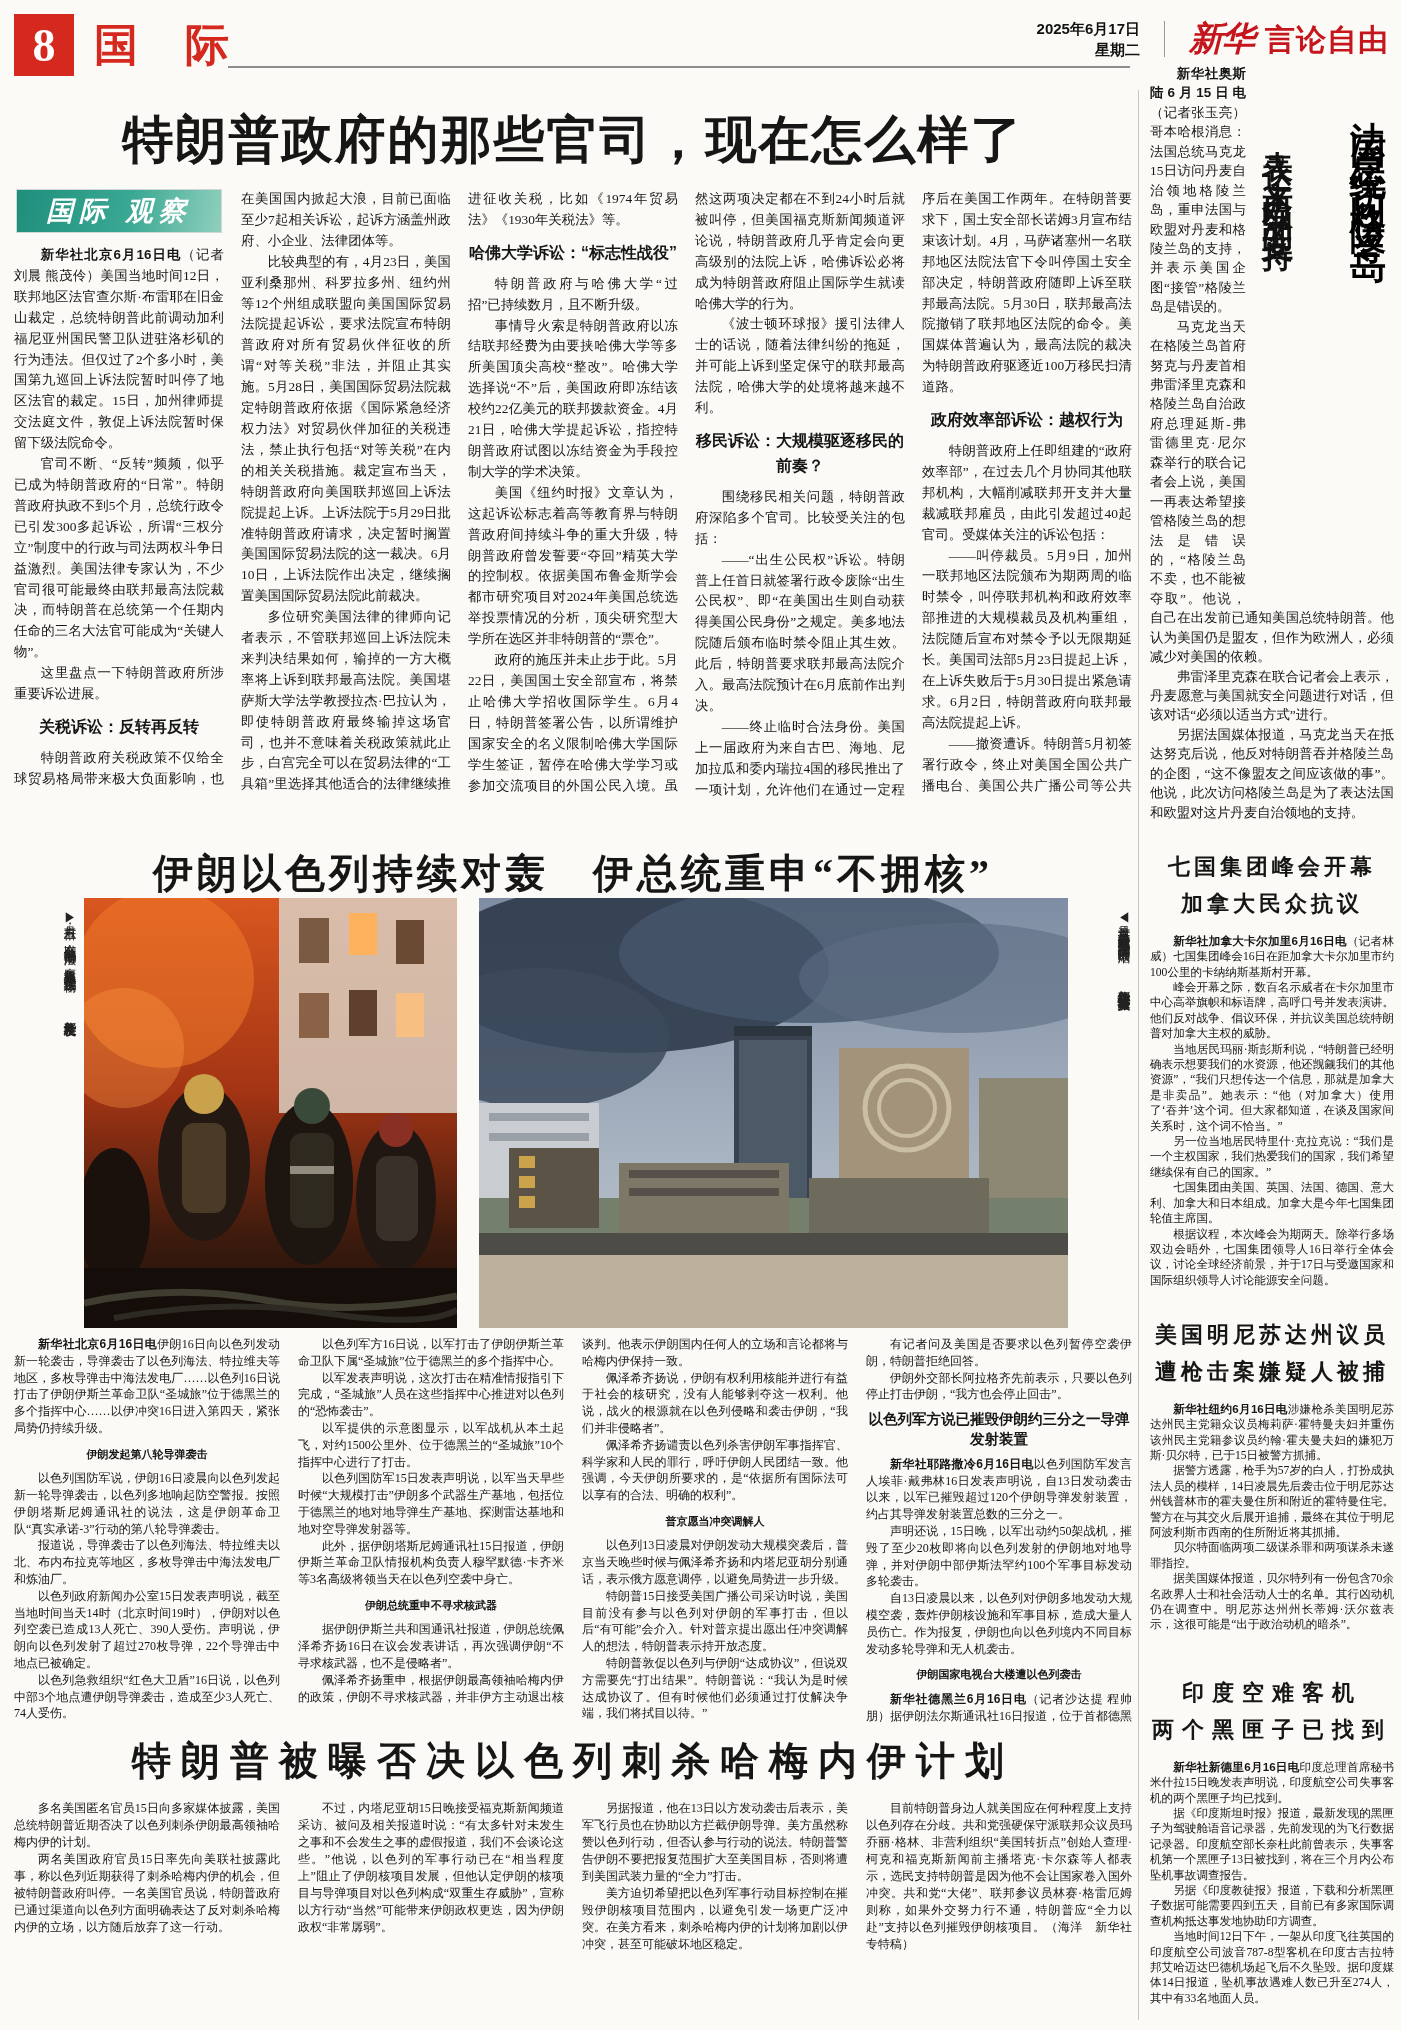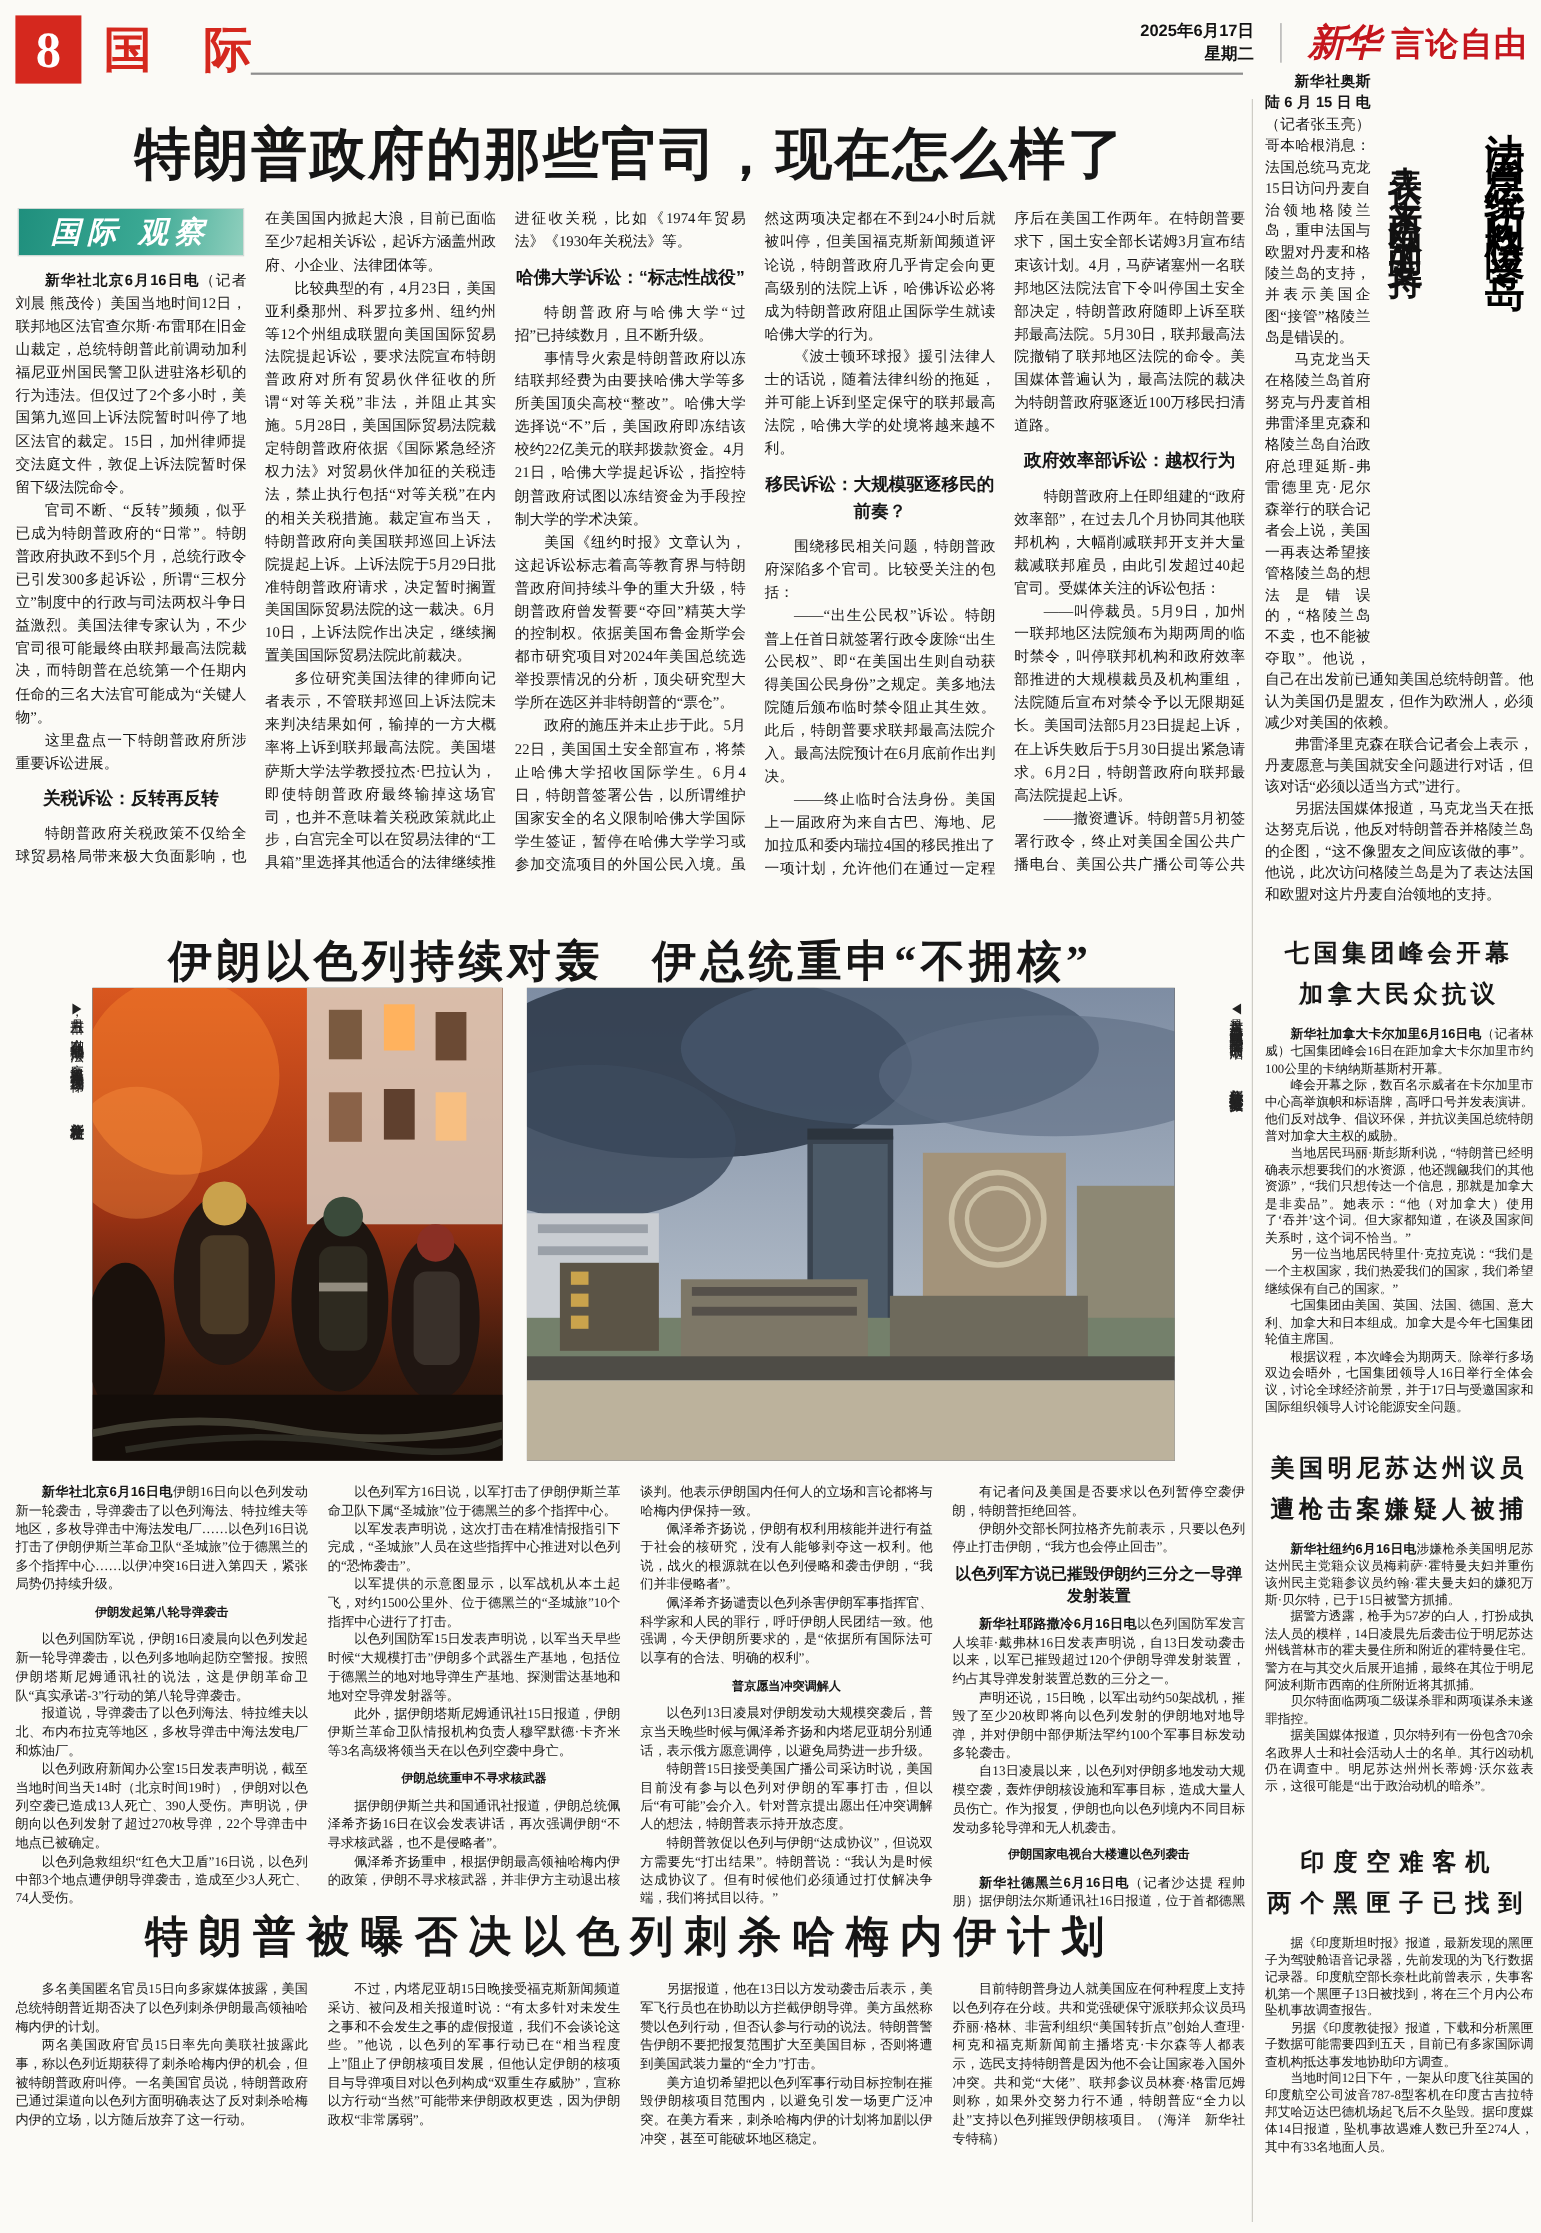--- a/index.html
+++ b/index.html
@@ -47,21 +47,21 @@
   .photo{position:absolute;top:898px;height:430px;overflow:hidden;background:#444;}
   .photo svg{display:block;}
   .photo-left{left:84px;width:373px;}
   .photo-right{left:479px;width:589px;}
   .vcap{position:absolute;top:902px;width:58px;height:424px;writing-mode:vertical-rl;text-orientation:upright;
         font-size:12.5px;line-height:1.35;letter-spacing:1px;color:#222;}
   .vcap .credit{font-weight:bold;font-family:"Liberation Sans",sans-serif;margin-top:10px;}
   .cap-left{left:20px;}
   .cap-right{left:1074px;}
   .mid-body{position:absolute;left:14px;top:1336px;width:1118px;height:394px;column-count:4;column-gap:18px;
-            font-size:12px;line-height:1.4;overflow:hidden;margin-top:12px;}
+            font-size:12px;line-height:1.4;overflow:hidden;}
   .mid-body .sub{font-size:11px;}
   .mid-body .midhead{font-size:14.5px;}
   
   .kh-headline{position:absolute;left:14px;top:1734px;width:1118px;text-align:center;
                font-size:39px;font-weight:bold;letter-spacing:10px;}
   .kh-body{position:absolute;left:14px;top:1800px;width:1118px;height:226px;column-count:4;column-gap:18px;
            font-size:12px;line-height:1.42;overflow:hidden;}
   
   .side-block{position:absolute;left:1150px;width:244px;overflow:hidden;font-size:11.6px;line-height:1.33;}
   .side-head{text-align:center;font-size:22px;font-weight:bold;letter-spacing:4px;line-height:1.7;margin-bottom:10px;}
@@ -286,19 +286,20 @@
         <p class="para">据美国媒体报道，贝尔特列有一份包含70余名政界人士和社会活动人士的名单。其行凶动机仍在调查中。明尼苏达州州长蒂姆·沃尔兹表示，这很可能是“出于政治动机的暗杀”。</p>
       </div>
   </div>
 
   <div class="side-block in-block">
     <div class="side-head spread">
       <div>印度空难客机</div>
       <div>两个黑匣子已找到</div>
     </div>
     <div>
+        <p class="para"><strong>新华社新德里6月16日电</strong>印度总理首席秘书米什拉15日晚发表声明说，印度航空公司失事客机的两个黑匣子均已找到。</p>
         <p class="para">据《印度斯坦时报》报道，最新发现的黑匣子为驾驶舱语音记录器，先前发现的为飞行数据记录器。印度航空部长奈杜此前曾表示，失事客机第一个黑匣子13日被找到，将在三个月内公布坠机事故调查报告。</p>
         <p class="para">另据《印度教徒报》报道，下载和分析黑匣子数据可能需要四到五天，目前已有多家国际调查机构抵达事发地协助印方调查。</p>
         <p class="para">当地时间12日下午，一架从印度飞往英国的印度航空公司波音787-8型客机在印度古吉拉特邦艾哈迈达巴德机场起飞后不久坠毁。据印度媒体14日报道，坠机事故遇难人数已升至274人，其中有33名地面人员。</p>
       </div>
   </div>
 
 </div>
 
 </body></html>

